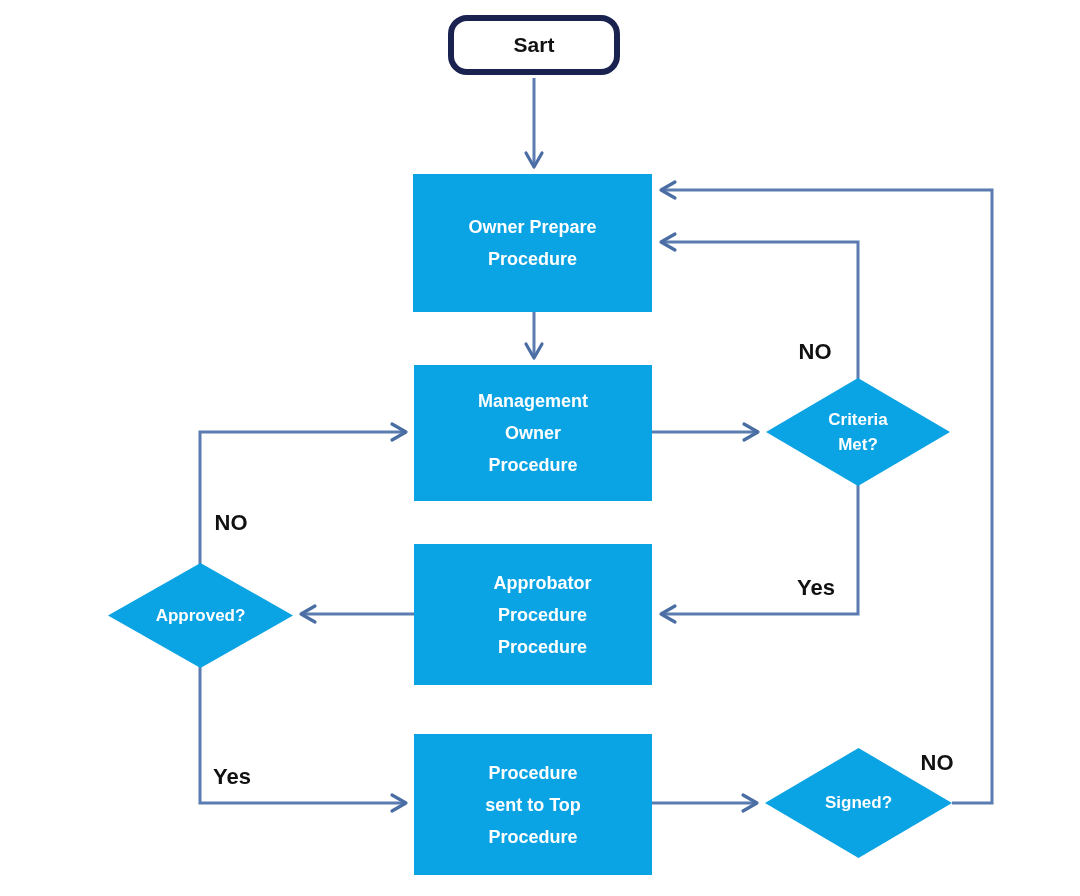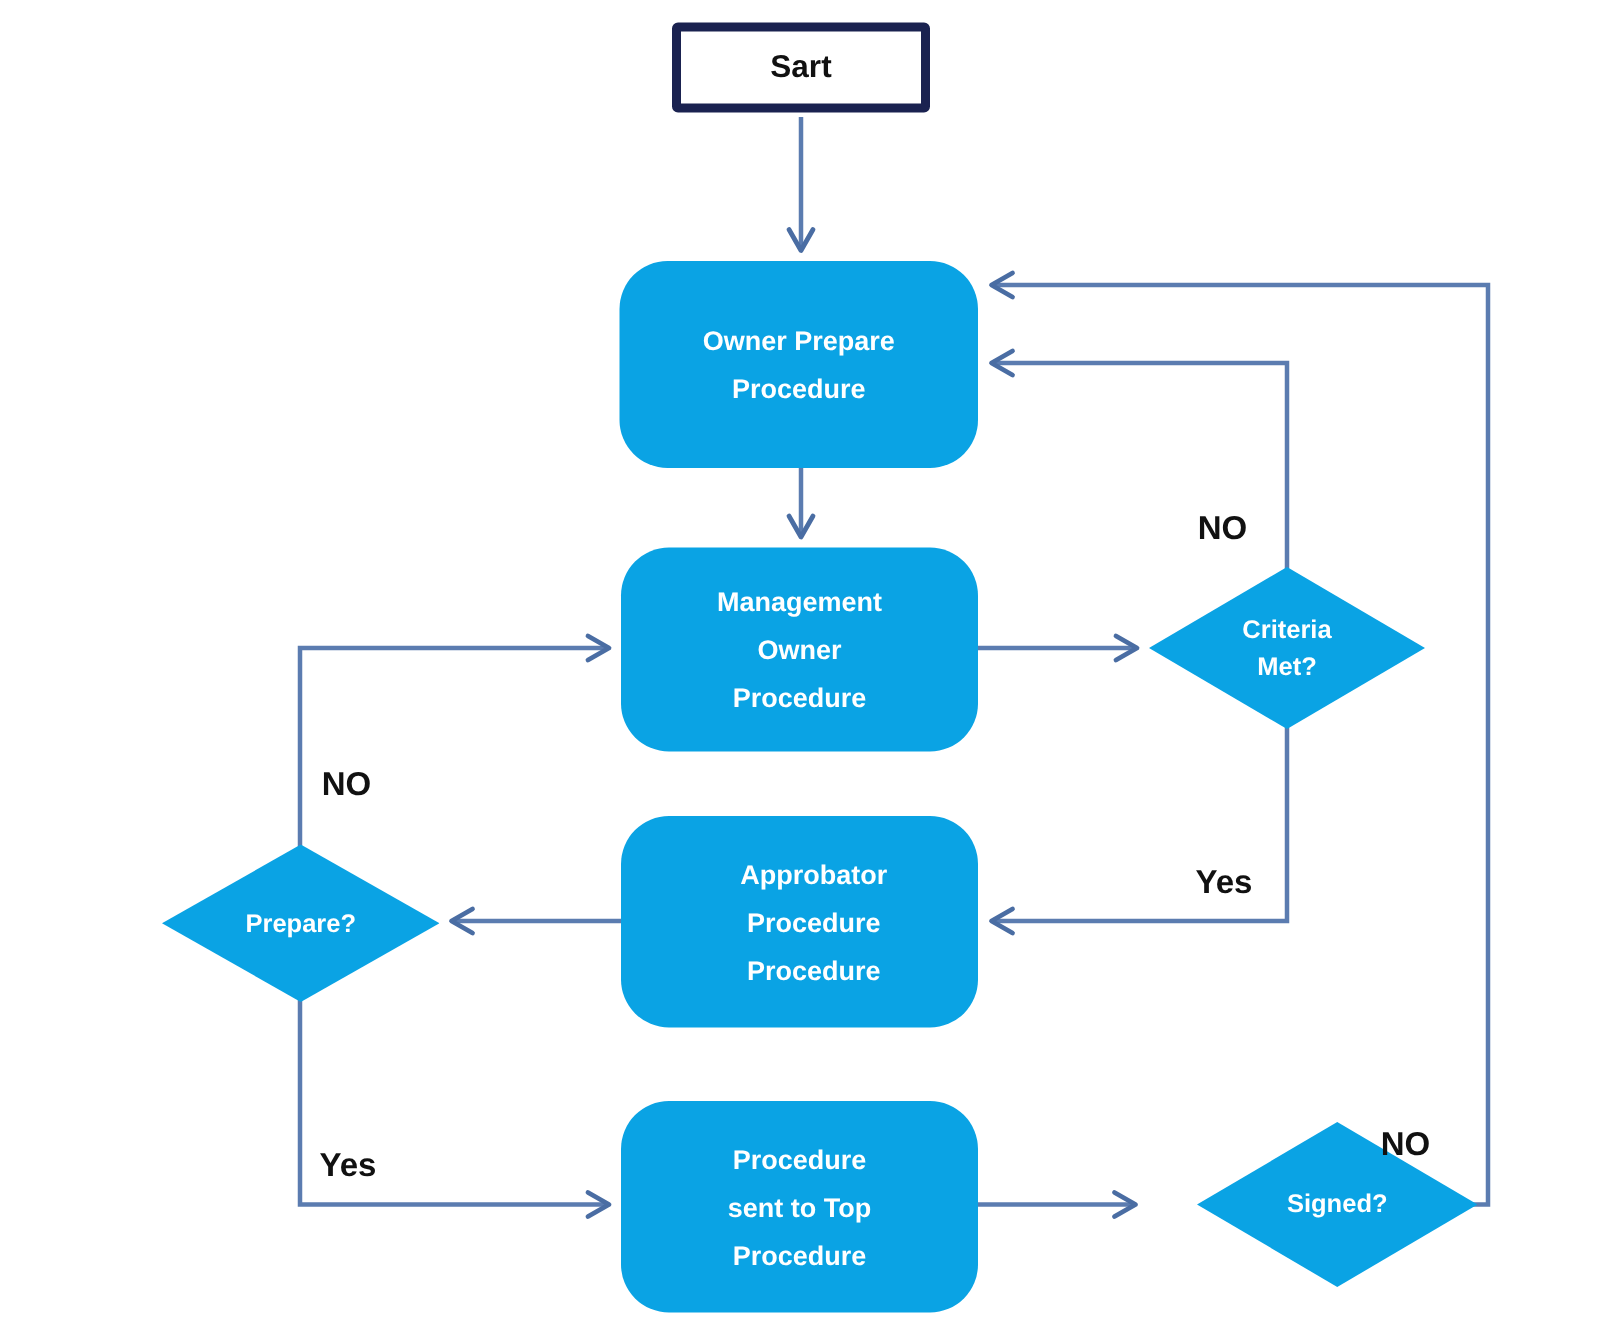--- a/index.html
+++ b/index.html
@@ -23,26 +23,25 @@
     height: 896px;
   }
   .node {
     position: absolute;
     display: flex;
     flex-direction: column;
     align-items: center;
     justify-content: center;
     text-align: center;
     box-sizing: border-box;
-    border-radius: 32px;
   }
   .terminator {
     background: #ffffff;
     border: 6px solid #1a2250;
-    border-radius: 4px;
+    border-radius: 19px;
     color: #111111;
     font-size: 21px;
     font-weight: bold;
   }
   .process {
     background: #0aa3e4;
     color: #ffffff;
     font-size: 18px;
     font-weight: bold;
   }
@@ -113,30 +112,30 @@
     <div class="line">Met?</div>
   </div>
 
   <div class="node process" style="left:414px; top:544px; width:238px; height:141px;padding-left:19px;">
     <div class="line">Approbator</div>
     <div class="line">Procedure</div>
     <div class="line">Procedure</div>
   </div>
 
   <div class="node diamond" style="left:108px; top:563px; width:185px; height:105px;">
-    <span>Prepare?</span>
+    <span>Approved?</span>
   </div>
 
   <div class="node process" style="left:414px; top:734px; width:238px; height:141px;">
     <div class="line">Procedure</div>
     <div class="line">sent to Top</div>
     <div class="line">Procedure</div>
   </div>
 
-  <div class="node diamond" style="left:798px; top:748px; width:187px; height:110px;">
+  <div class="node diamond" style="left:765px; top:748px; width:187px; height:110px;">
     <span>Signed?</span>
   </div>
 
   <div class="edge-label" style="left:815px; top:352px;">NO</div>
   <div class="edge-label" style="left:816px; top:588px;">Yes</div>
   <div class="edge-label" style="left:231px; top:523px;">NO</div>
   <div class="edge-label" style="left:232px; top:777px;">Yes</div>
   <div class="edge-label" style="left:937px; top:763px;">NO</div>
 
 </div>

